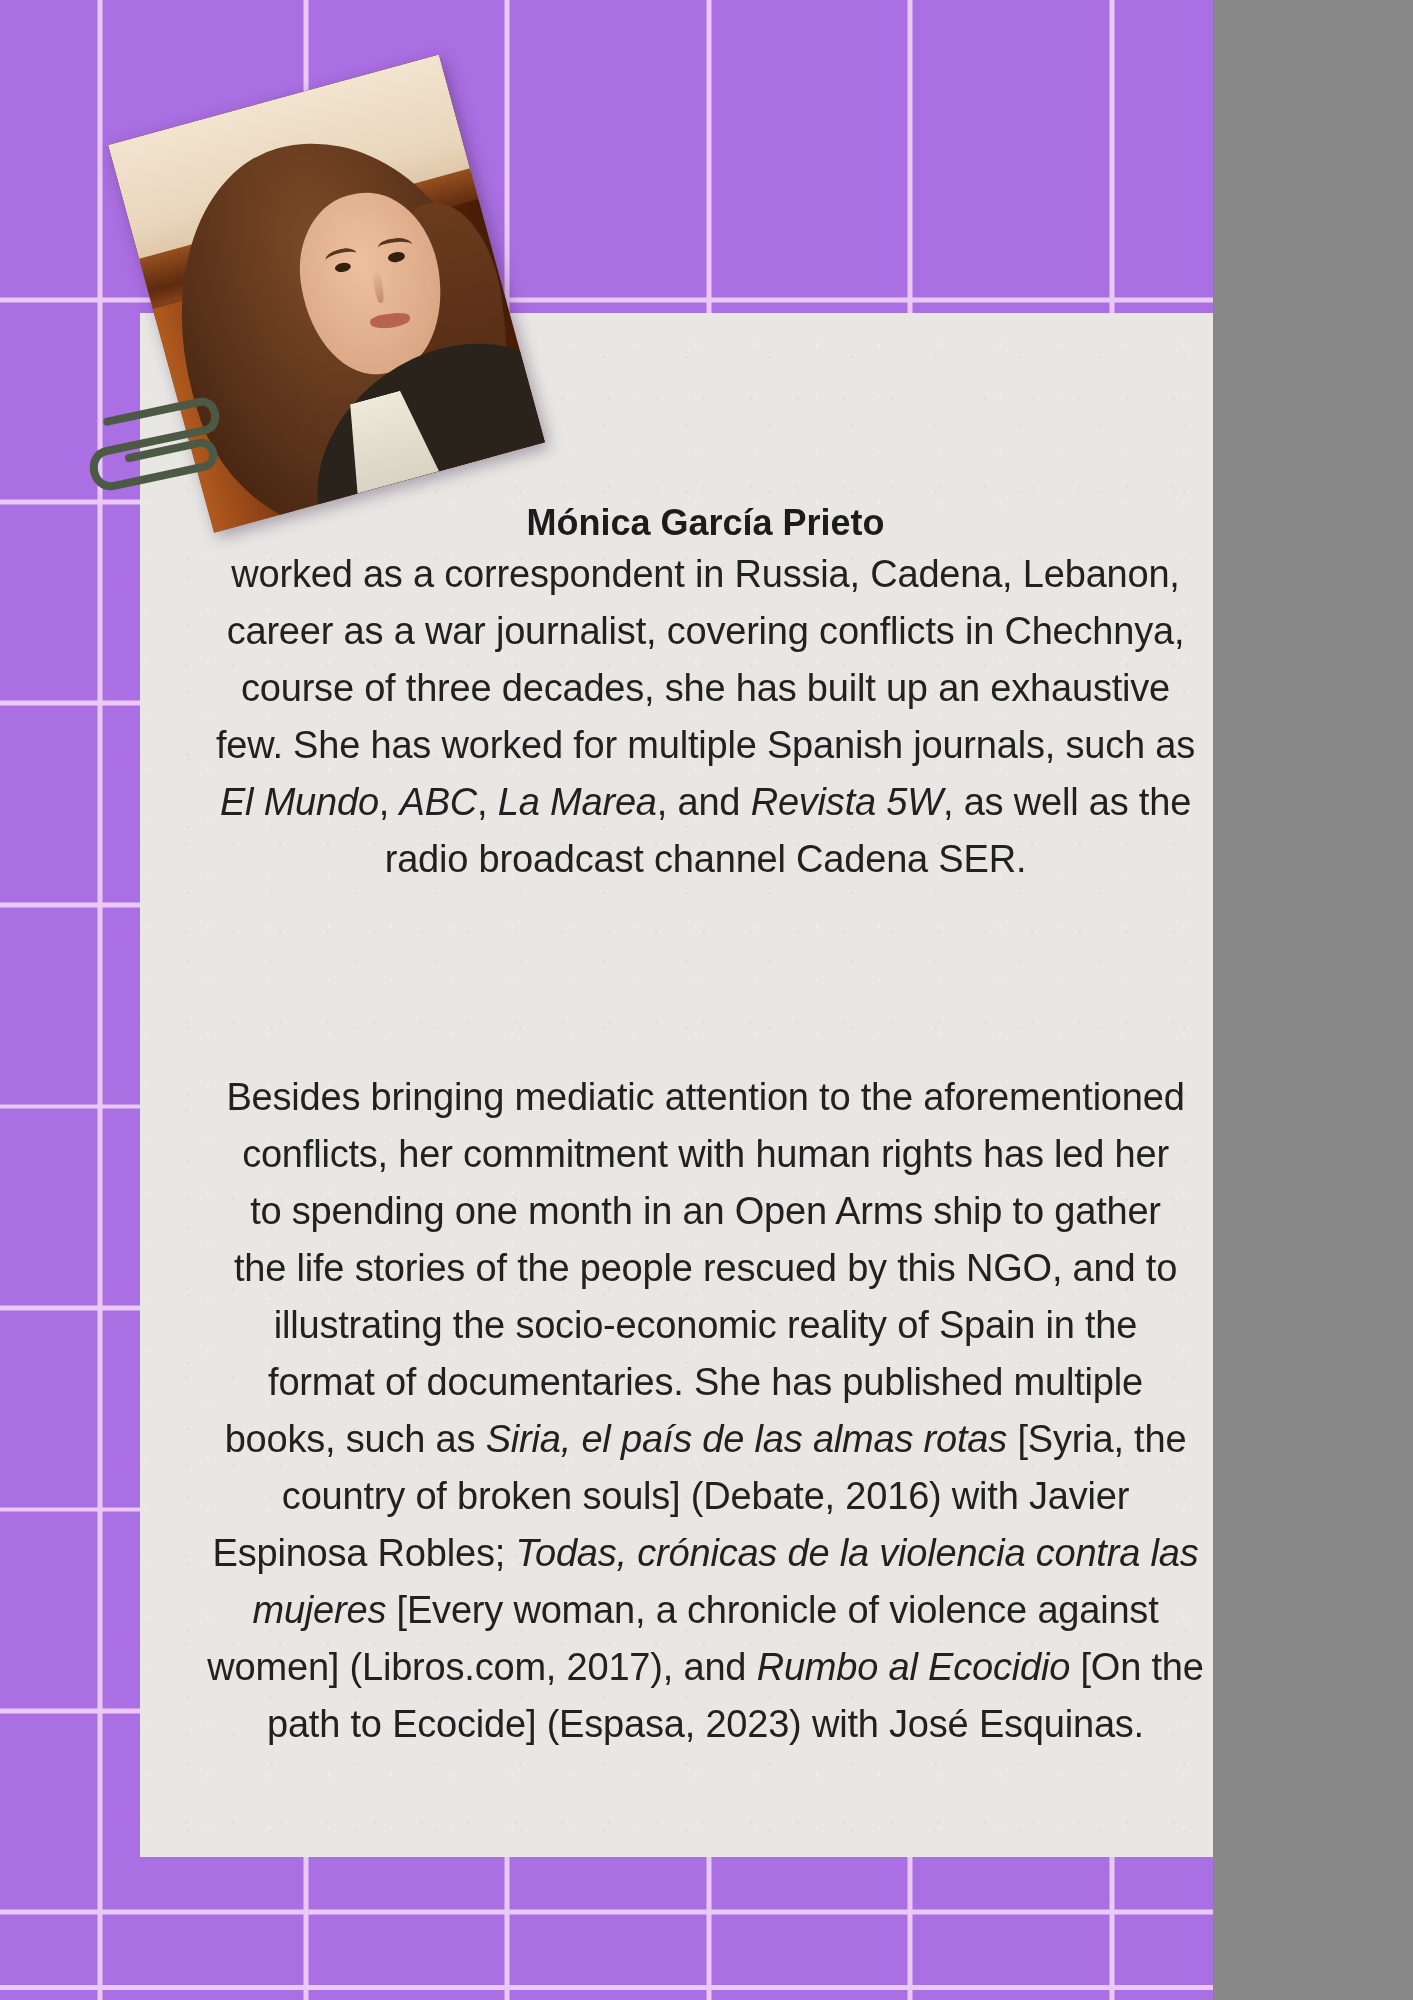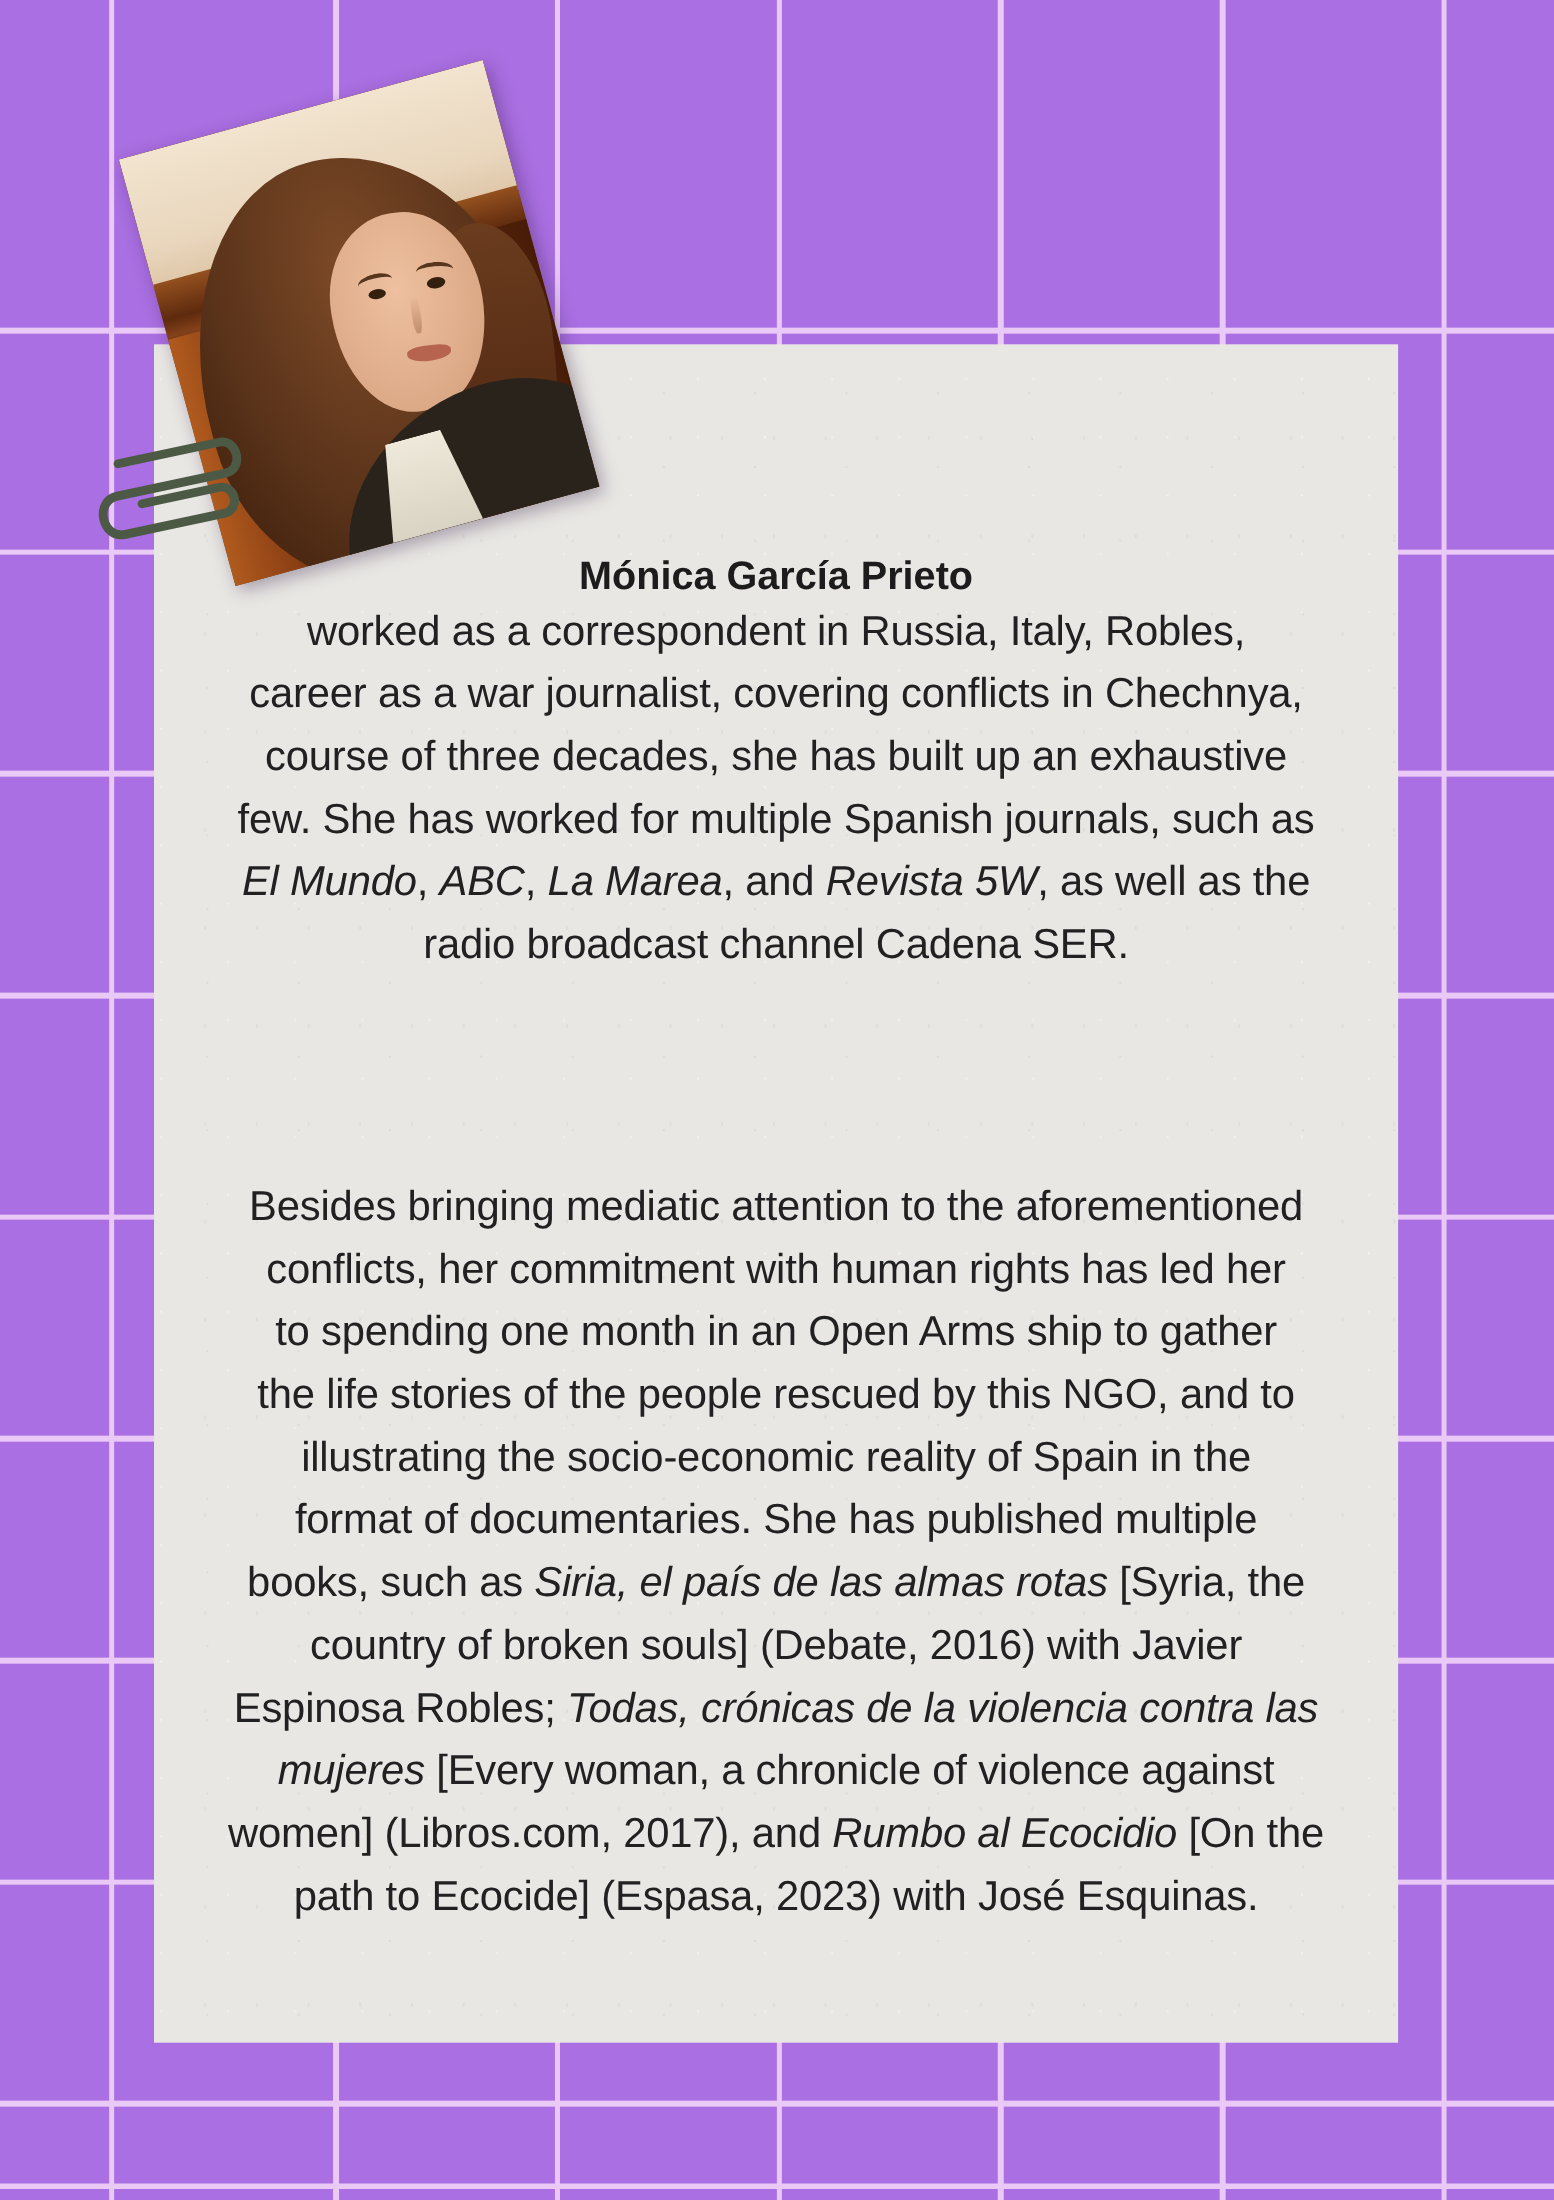--- a/index.html
+++ b/index.html
@@ -1,18 +1,18 @@
 <!DOCTYPE html>
 <html><head>
 <meta charset="utf-8">
 <style>
   html,body{margin:0;padding:0;background:#888;}
   .stage{
     position:relative;
-    width:1413px;height:2000px;
+    width:1213px;height:2000px;
     overflow:hidden;
     font-family:"Liberation Sans",sans-serif;
     background-color:#aa6fe2;
     background-image:
       repeating-linear-gradient(to right, transparent 0, transparent 196.5px, #eac9f7 196.5px, #eac9f7 201.5px),
       repeating-linear-gradient(to bottom, transparent 0, transparent 196.5px, #eac9f7 196.5px, #eac9f7 201.5px);
     background-position:106.5px 0px, 0px 101.5px;
   }
   .grid-extra-line{
     position:absolute;left:0;top:1985px;width:100%;height:5px;
@@ -100,21 +100,21 @@
 </head>
 <body>
 
 <div class="stage">
 
   <div class="grid-extra-line"></div>
 
   <div class="card">
     <div class="page-title">Mónica García Prieto</div>
     <div class="para para-1">
-        <div class="line"><span>worked as a correspondent in Russia, Italy, Robles,</span></div>
+        <div class="line"><span>worked as a correspondent in Russia, Cadena, Lebanon,</span></div>
         <div class="line"><span>career as a war journalist, covering conflicts in Chechnya,</span></div>
         <div class="line"><span>course of three decades, she has built up an exhaustive</span></div>
         <div class="line"><span>few. She has worked for multiple Spanish journals, such as</span></div>
         <div class="line"><em>El Mundo</em><span>, </span><em>ABC</em><span>, </span><em>La Marea</em><span>, and </span><em>Revista 5W</em><span>, as well as the</span></div>
         <div class="line"><span>radio broadcast channel Cadena SER.</span></div>
       </div>
     <div class="para para-2">
         <div class="line"><span>Besides bringing mediatic attention to the aforementioned</span></div>
         <div class="line"><span>conflicts, her commitment with human rights has led her</span></div>
         <div class="line"><span>to spending one month in an Open Arms ship to gather</span></div>

